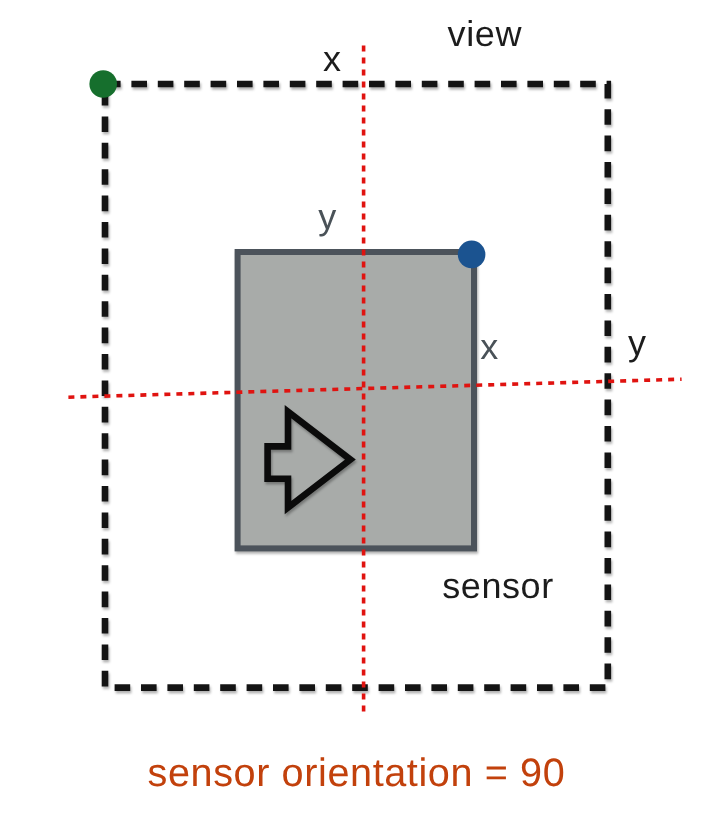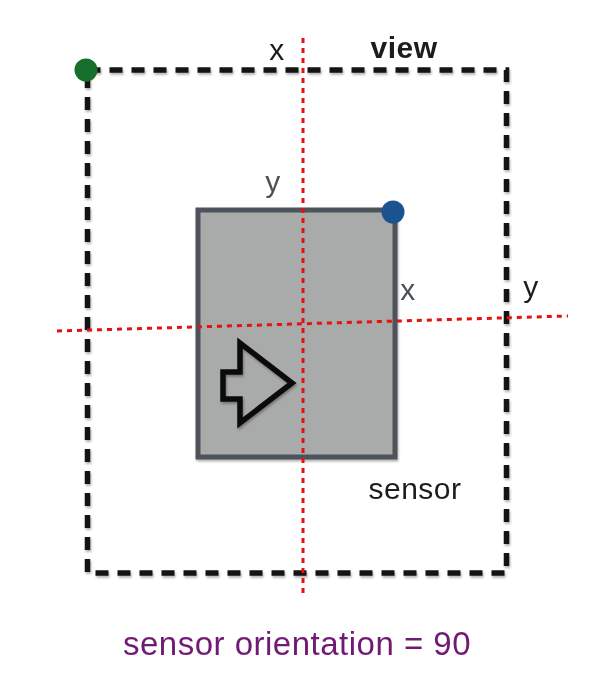--- a/index.html
+++ b/index.html
@@ -31,21 +31,21 @@
     letter-spacing: 0.5px;
   }
   .lbl.gray {
     color: #4a5258;
   }
   .caption {
     position: absolute;
     transform: translate(-50%, -50%);
     font-size: 33px;
     font-weight: 300;
-    color: #701a75;
+    color: #c2410c;
     white-space: nowrap;
     letter-spacing: 0.5px;
   }
   .shadow-soft {
     filter: drop-shadow(1px 2px 1px rgba(0,0,0,0.30));
   }
 </style>
 </head>
 <body>
 
@@ -61,21 +61,21 @@
 
     <line x1="303" y1="38" x2="303" y2="593" stroke-width="3" stroke-dasharray="5 5" stroke="#e01310"></line>
     <line x1="57" y1="331" x2="568" y2="316" stroke-width="3" stroke-dasharray="5 5" stroke="#e01310"></line>
 
     <circle cx="86" cy="70" r="11.5" fill="#166f2d"></circle>
     <circle cx="393" cy="212" r="11.5" fill="#1b5390"></circle>
   </svg>
 
   <div class="lbl" style="left:277px; top:50px;">x</div>
 
-  <div class="lbl" style="left:404px; top:48px;font-weight:bold;">view</div>
+  <div class="lbl" style="left:404px; top:29px;">view</div>
 
   <div class="lbl gray" style="left:273px; top:182px;">y</div>
 
   <div class="lbl gray" style="left:408px; top:290px;">x</div>
 
   <div class="lbl" style="left:531px; top:287px;">y</div>
 
   <div class="lbl" style="left:415px; top:489px;">sensor</div>
 
   <div class="caption" style="left:297px; top:644px;">sensor orientation = 90</div>

